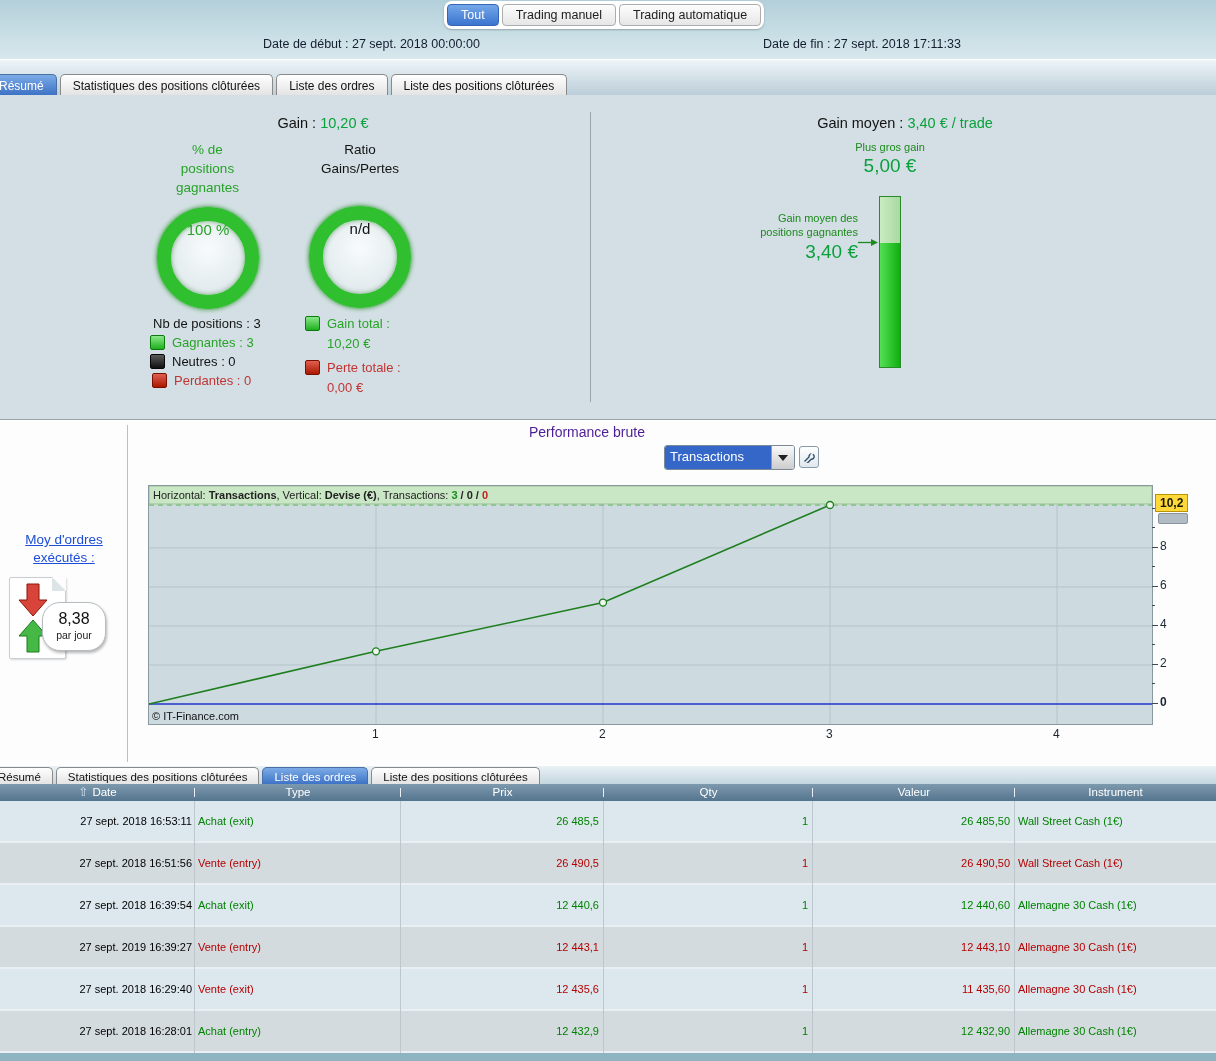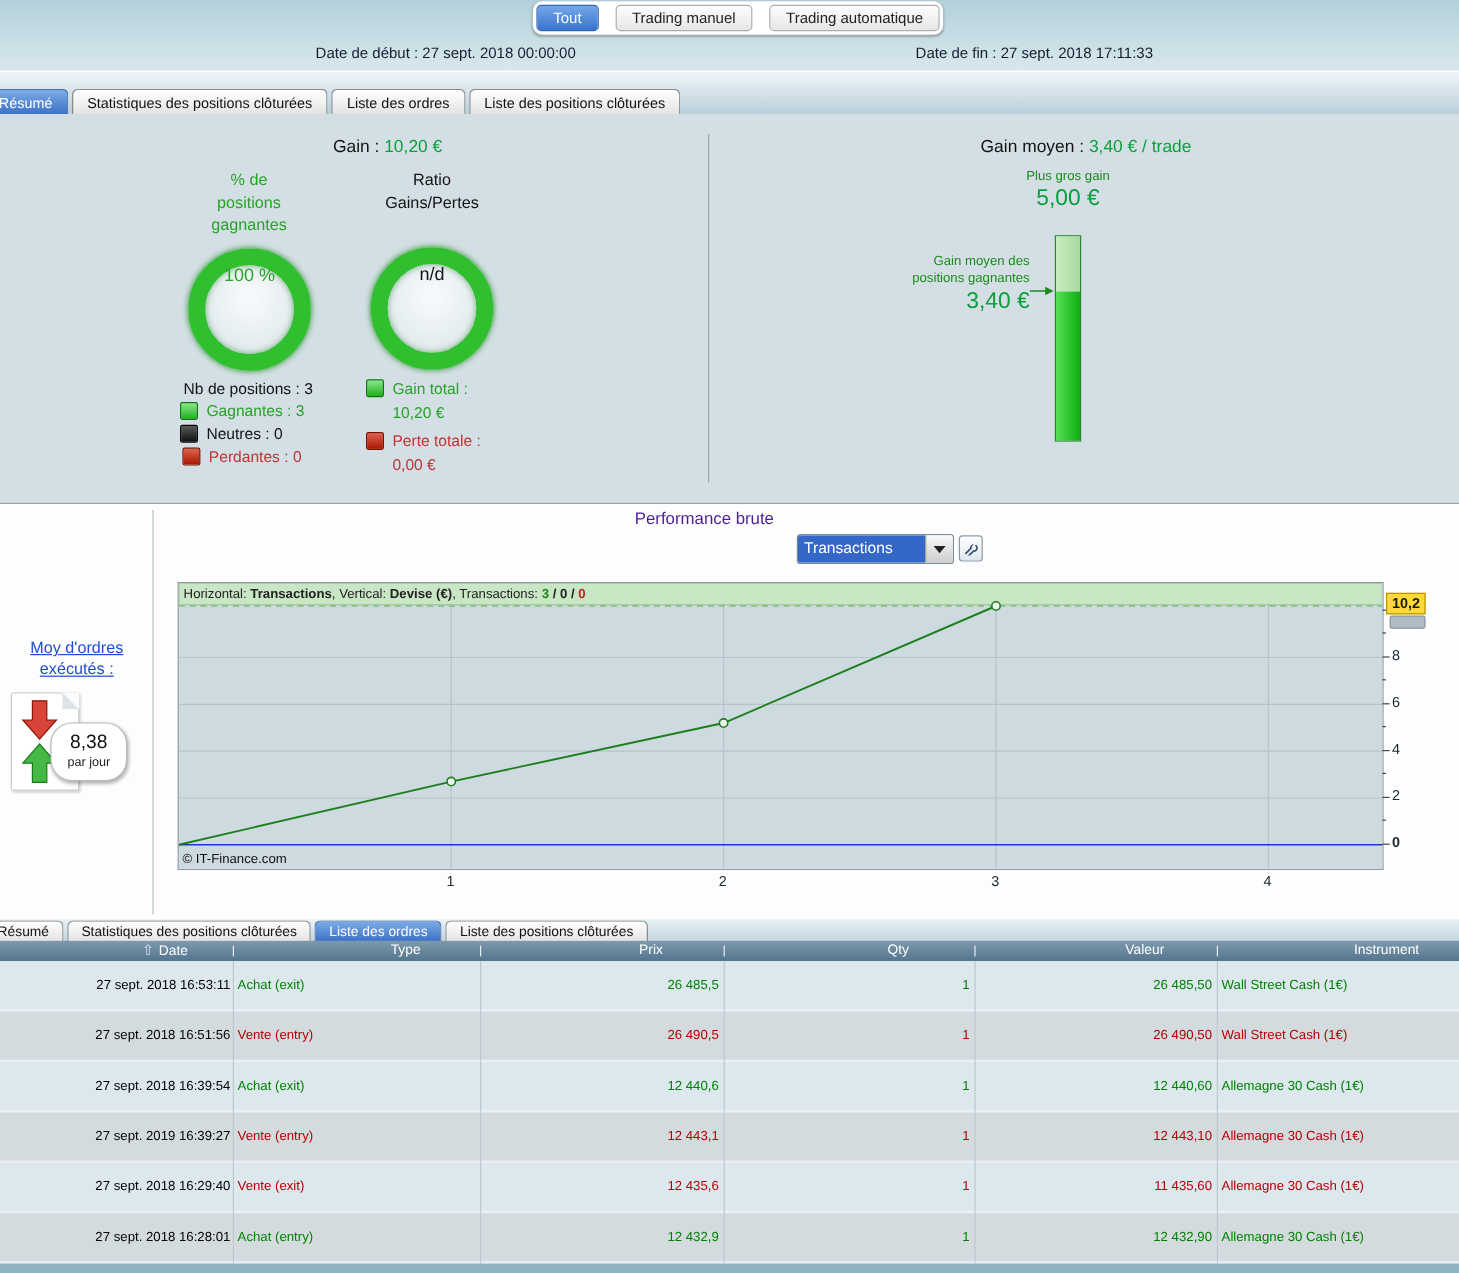--- a/index.html
+++ b/index.html
@@ -2,21 +2,21 @@
 <html><head>
 <meta charset="utf-8">
 <style>
   html,body{margin:0;padding:0;}
   .screen{position:relative;width:1216px;height:1061px;background:#fdfdfd;overflow:hidden;
           font-family:"Liberation Sans",sans-serif;color:#1a1a24;}
   .abs{position:absolute;}
 
   
   .top-band{left:0;top:0;width:1216px;height:59px;background:linear-gradient(#b3d0da,#d8e8ed);}
-  .view-group{left:444px;top:1px;height:22px;background:#fff;border-radius:8px;padding:3px;display:flex;gap:14px;
+  .view-group{left:444px;top:1px;height:22px;background:#fff;border-radius:8px;padding:3px;display:flex;gap:3px;
               box-shadow:0 1px 2px rgba(0,0,0,.25);}
   .view-btn{font-size:12.5px;padding:3px 13px;border-radius:4px;border:1px solid #adadad;
             background:linear-gradient(#fdfdfd,#e6e6e6);color:#222;cursor:pointer;line-height:14px;}
   .view-btn.selected{background:linear-gradient(#74a7e9,#3a74ce);border-color:#3566b6;color:#fff;}
   .date-line{top:37px;font-size:12.5px;color:#141e2e;}
 
   
   .tabstrip{left:0;width:1216px;background:linear-gradient(#eef5f8,#b9cdd8);border-top:1px solid #fff;}
   .tabstrip1{top:59px;height:36px;}
   .tabstrip2{top:765px;height:19px;background:linear-gradient(#e9f2f6,#c2d4dd);}
@@ -89,21 +89,21 @@
   .ylab.bold{font-weight:bold;}
   .cur-val{left:1155px;top:494px;background:#ffd93a;border:1px solid #b89400;font-size:12px;font-weight:bold;
            color:#1a1a00;padding:1px 4px;}
   .axis-thumb{left:1158px;top:513px;width:28px;height:9px;background:#b2bcc4;border:1px solid #8894a0;border-radius:2px;}
   .x-labels{left:148px;top:727px;width:1003px;height:14px;font-size:12px;color:#1c2530;}
   .xlab{position:absolute;top:0;}
 
   
   .thead{left:0;top:784px;width:1216px;height:17px;background:linear-gradient(#7e99ad,#54758f);color:#fff;
          font-size:11.5px;line-height:17px;}
-  .th{position:absolute;top:0;height:17px;text-align:center;cursor:pointer;margin-left:40px;}
+  .th{position:absolute;top:0;height:17px;text-align:center;cursor:pointer;}
   .hsep{position:absolute;top:4px;width:1px;height:9px;background:#e8eef4;}
   .sort-arrow{color:#cfe3f2;font-size:12px;margin-right:4px;}
   .trow{position:absolute;left:0;width:1216px;height:42px;font-size:11px;line-height:40px;border-bottom:2px solid #e9eff3;
         box-sizing:border-box;}
   .trow.odd{background:#dce8ee;}
   .trow.even{background:#d4dbdf;}
   .td{position:absolute;top:0;height:42px;box-sizing:border-box;border-right:1px solid #bcc8ce;white-space:nowrap;}
   .c-date{left:0;width:195px;text-align:right;padding-right:2px;color:#000;}
   .c-type{left:195px;width:206px;padding-left:3px;}
   .c-prix{left:401px;width:203px;text-align:right;padding-right:4px;}

